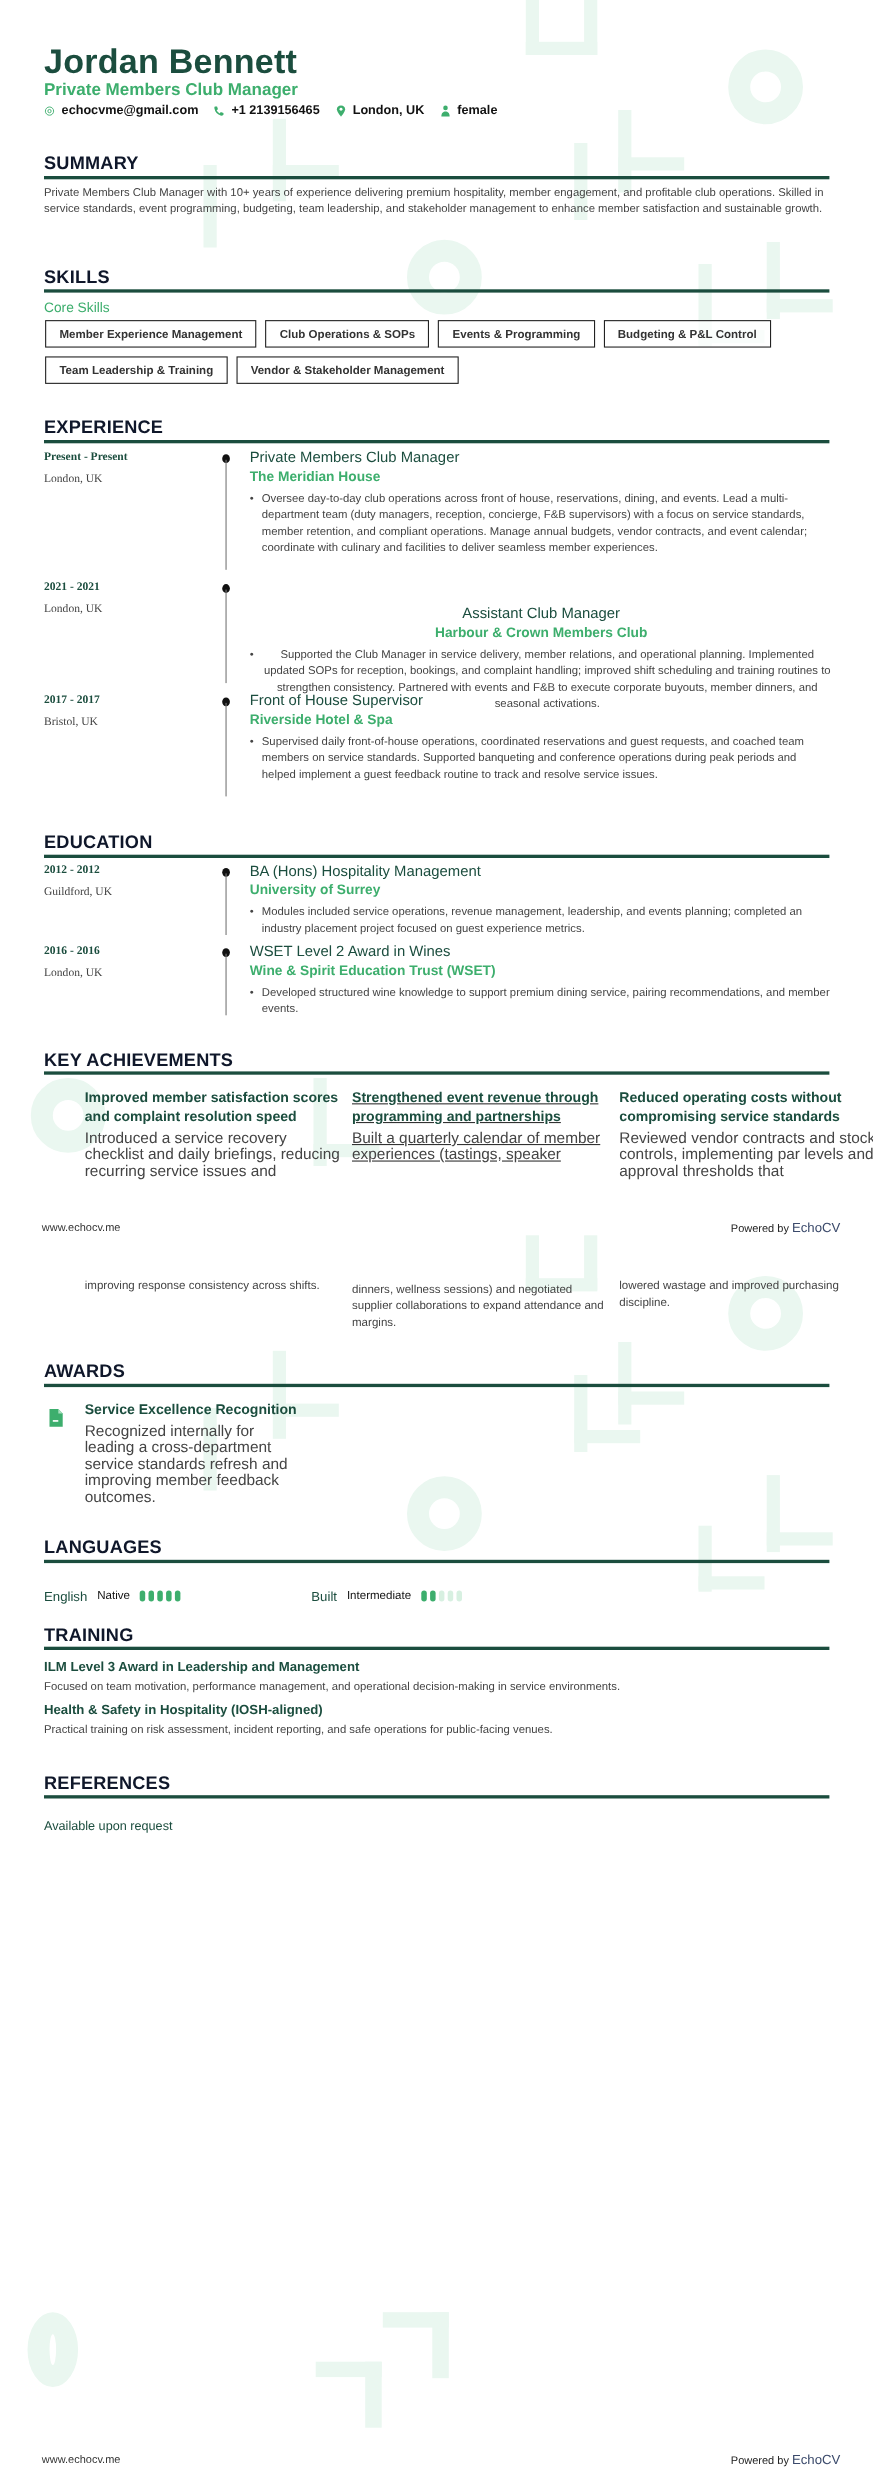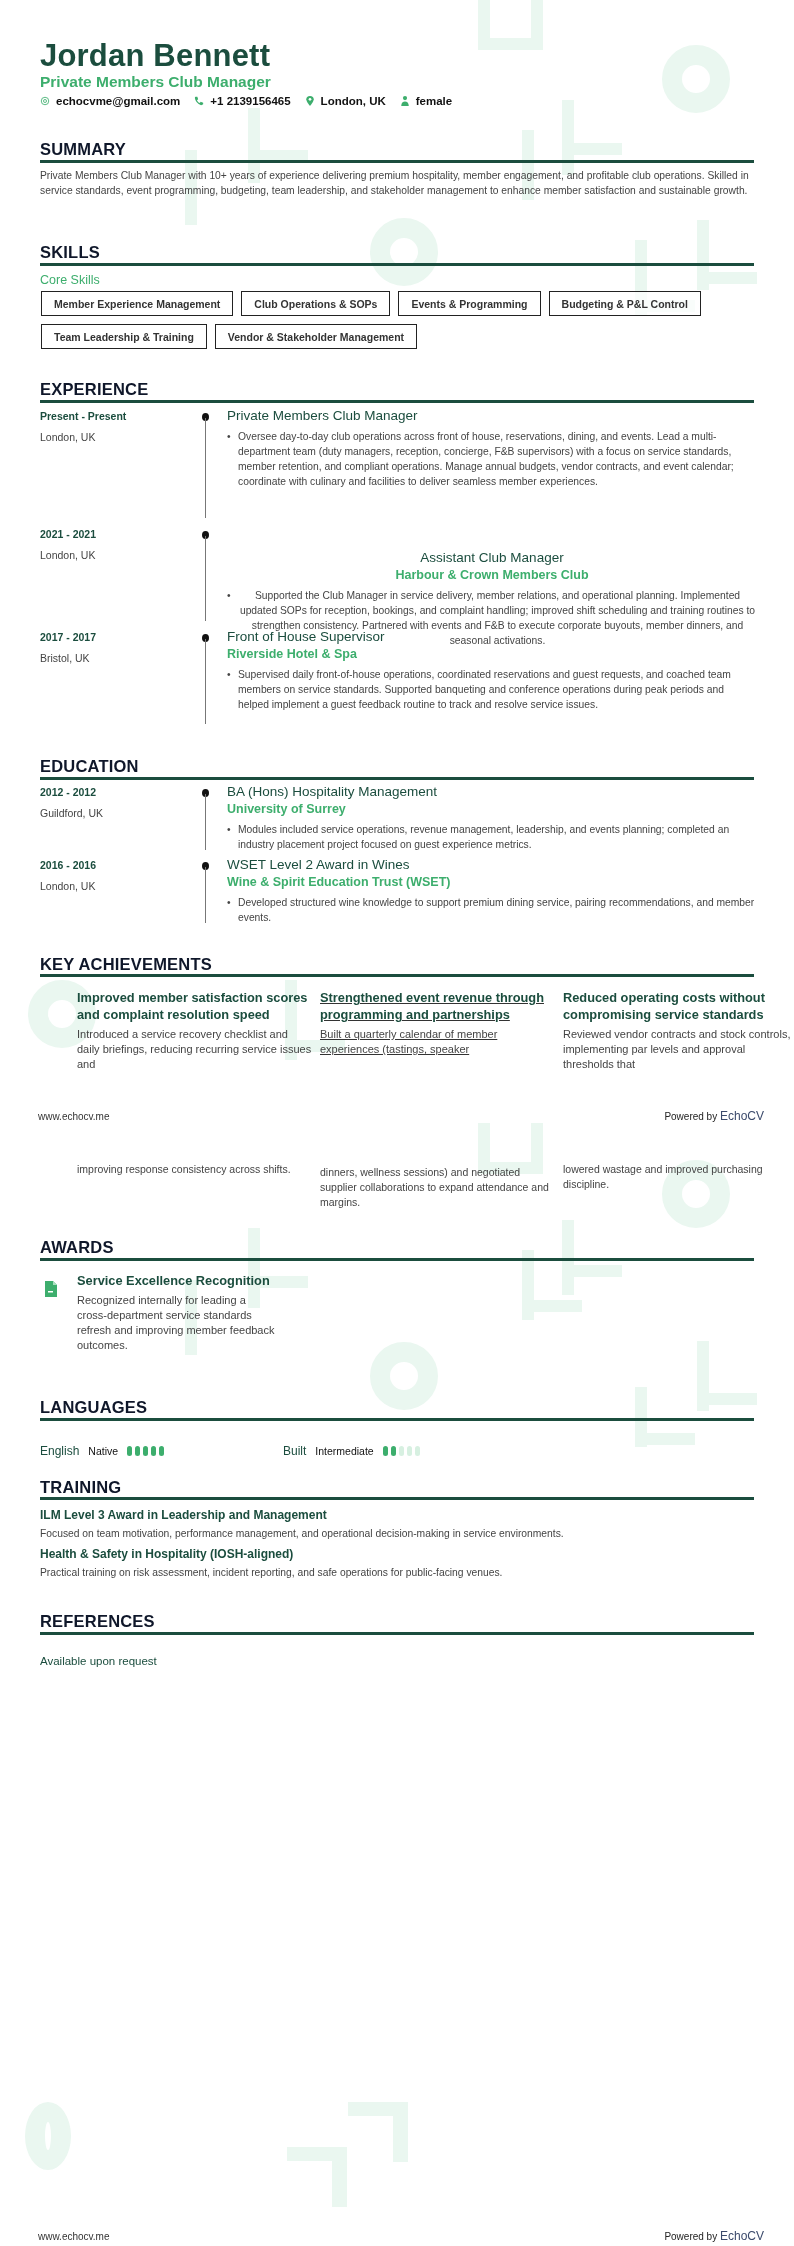--- a/index.html
+++ b/index.html
@@ -61,42 +61,42 @@
     }
     .skill {
       border: 1.2px solid #222; padding: 4px 12px;
       font-family: "Liberation Sans", sans-serif;
       font-size: 10.5px; font-weight: 700; color: #333; height: 25px;
       display: flex; align-items: center; background: rgba(255,255,255,0.7);
     }
 
     .tl-left {
       position: absolute; left: 40px;
-      font-family: Liberation Sans, sans-serif;
+      font-family: Liberation Serif, serif;
     }
     .tl-date { font-size: 10.5px; font-weight: 700; color: #1b4d3e; }
     .tl-loc { font-size: 10.5px; color: #444; margin-top: 9px; }
     .tl-line { position: absolute; left: 205px; width: 1px; background: #777; }
     .tl-dot { position: absolute; left: 202px; width: 7px; height: 8px; border-radius: 50%; background: #111; }
     .tl-right {
       position: absolute; left: 227px; width: 530px;
       font-family: "Liberation Sans", sans-serif;
     }
     .tl-title { font-size: 13.5px; color: #1b4d3e; }
     .tl-org { font-size: 12.5px; font-weight: 700; color: #3dae6d; margin-top: 3px; }
     .tl-bullets { margin-top: 6px; padding-left: 11px; position: relative; font-size: 10.3px; line-height: 15px; color: #444; }
     .tl-bullets::before { content: "•"; position: absolute; left: 0; top: 0; color: #444; }
 
     .ach {
       position: absolute; width: 235px;
       font-family: "Liberation Sans", sans-serif;
     }
     .ach-icon { position: absolute; left: -33px; top: 18px; width: 14px; height: 18px; }
     .ach-title { font-size: 12.8px; font-weight: 700; color: #1b4d3e; line-height: 17px; }
-    .ach-desc { font-size: 11px; color: #444; line-height: 15px; margin-top: 4px; }
+    .ach-desc { font-size: 14px; color: #444; line-height: 15px; margin-top: 4px; }
     .ach-desc-cont {
       position: absolute; width: 235px;
       font-family: "Liberation Sans", sans-serif;
       font-size: 10.5px; color: #444; line-height: 15px;
     }
 
     .footer-url {
       position: absolute; left: 38px;
       font-family: "Liberation Sans", sans-serif; font-size: 10px; color: #333;
     }
@@ -228,20 +228,21 @@
 <div class="rule" style="top:400px;"></div>
 
 <div class="tl-left" style="top:410px;">
   <div class="tl-date">Present - Present</div>
   <div class="tl-loc">London, UK</div>
 </div>
 <div class="tl-dot" style="top:413px;"></div>
 <div class="tl-line" style="top:418px;height:100px;"></div>
 <div class="tl-right" style="top:408px;">
   <div class="tl-title">Private Members Club Manager</div>
+  <div class="tl-org">The Meridian House</div>
   <div class="tl-bullets">Oversee day-to-day club operations across front of house, reservations, dining, and events. Lead a multi-department team (duty managers, reception, concierge, F&amp;B supervisors) with a focus on service standards, member retention, and compliant operations. Manage annual budgets, vendor contracts, and event calendar; coordinate with culinary and facilities to deliver seamless member experiences.</div>
 </div>
 
 <div class="tl-left" style="top:528px;">
   <div class="tl-date">2021 - 2021</div>
   <div class="tl-loc">London, UK</div>
 </div>
 <div class="tl-dot" style="top:531px;"></div>
 <div class="tl-line" style="top:536px;height:85px;"></div>
 <div class="tl-right" style="top:550px;text-align:center;">

